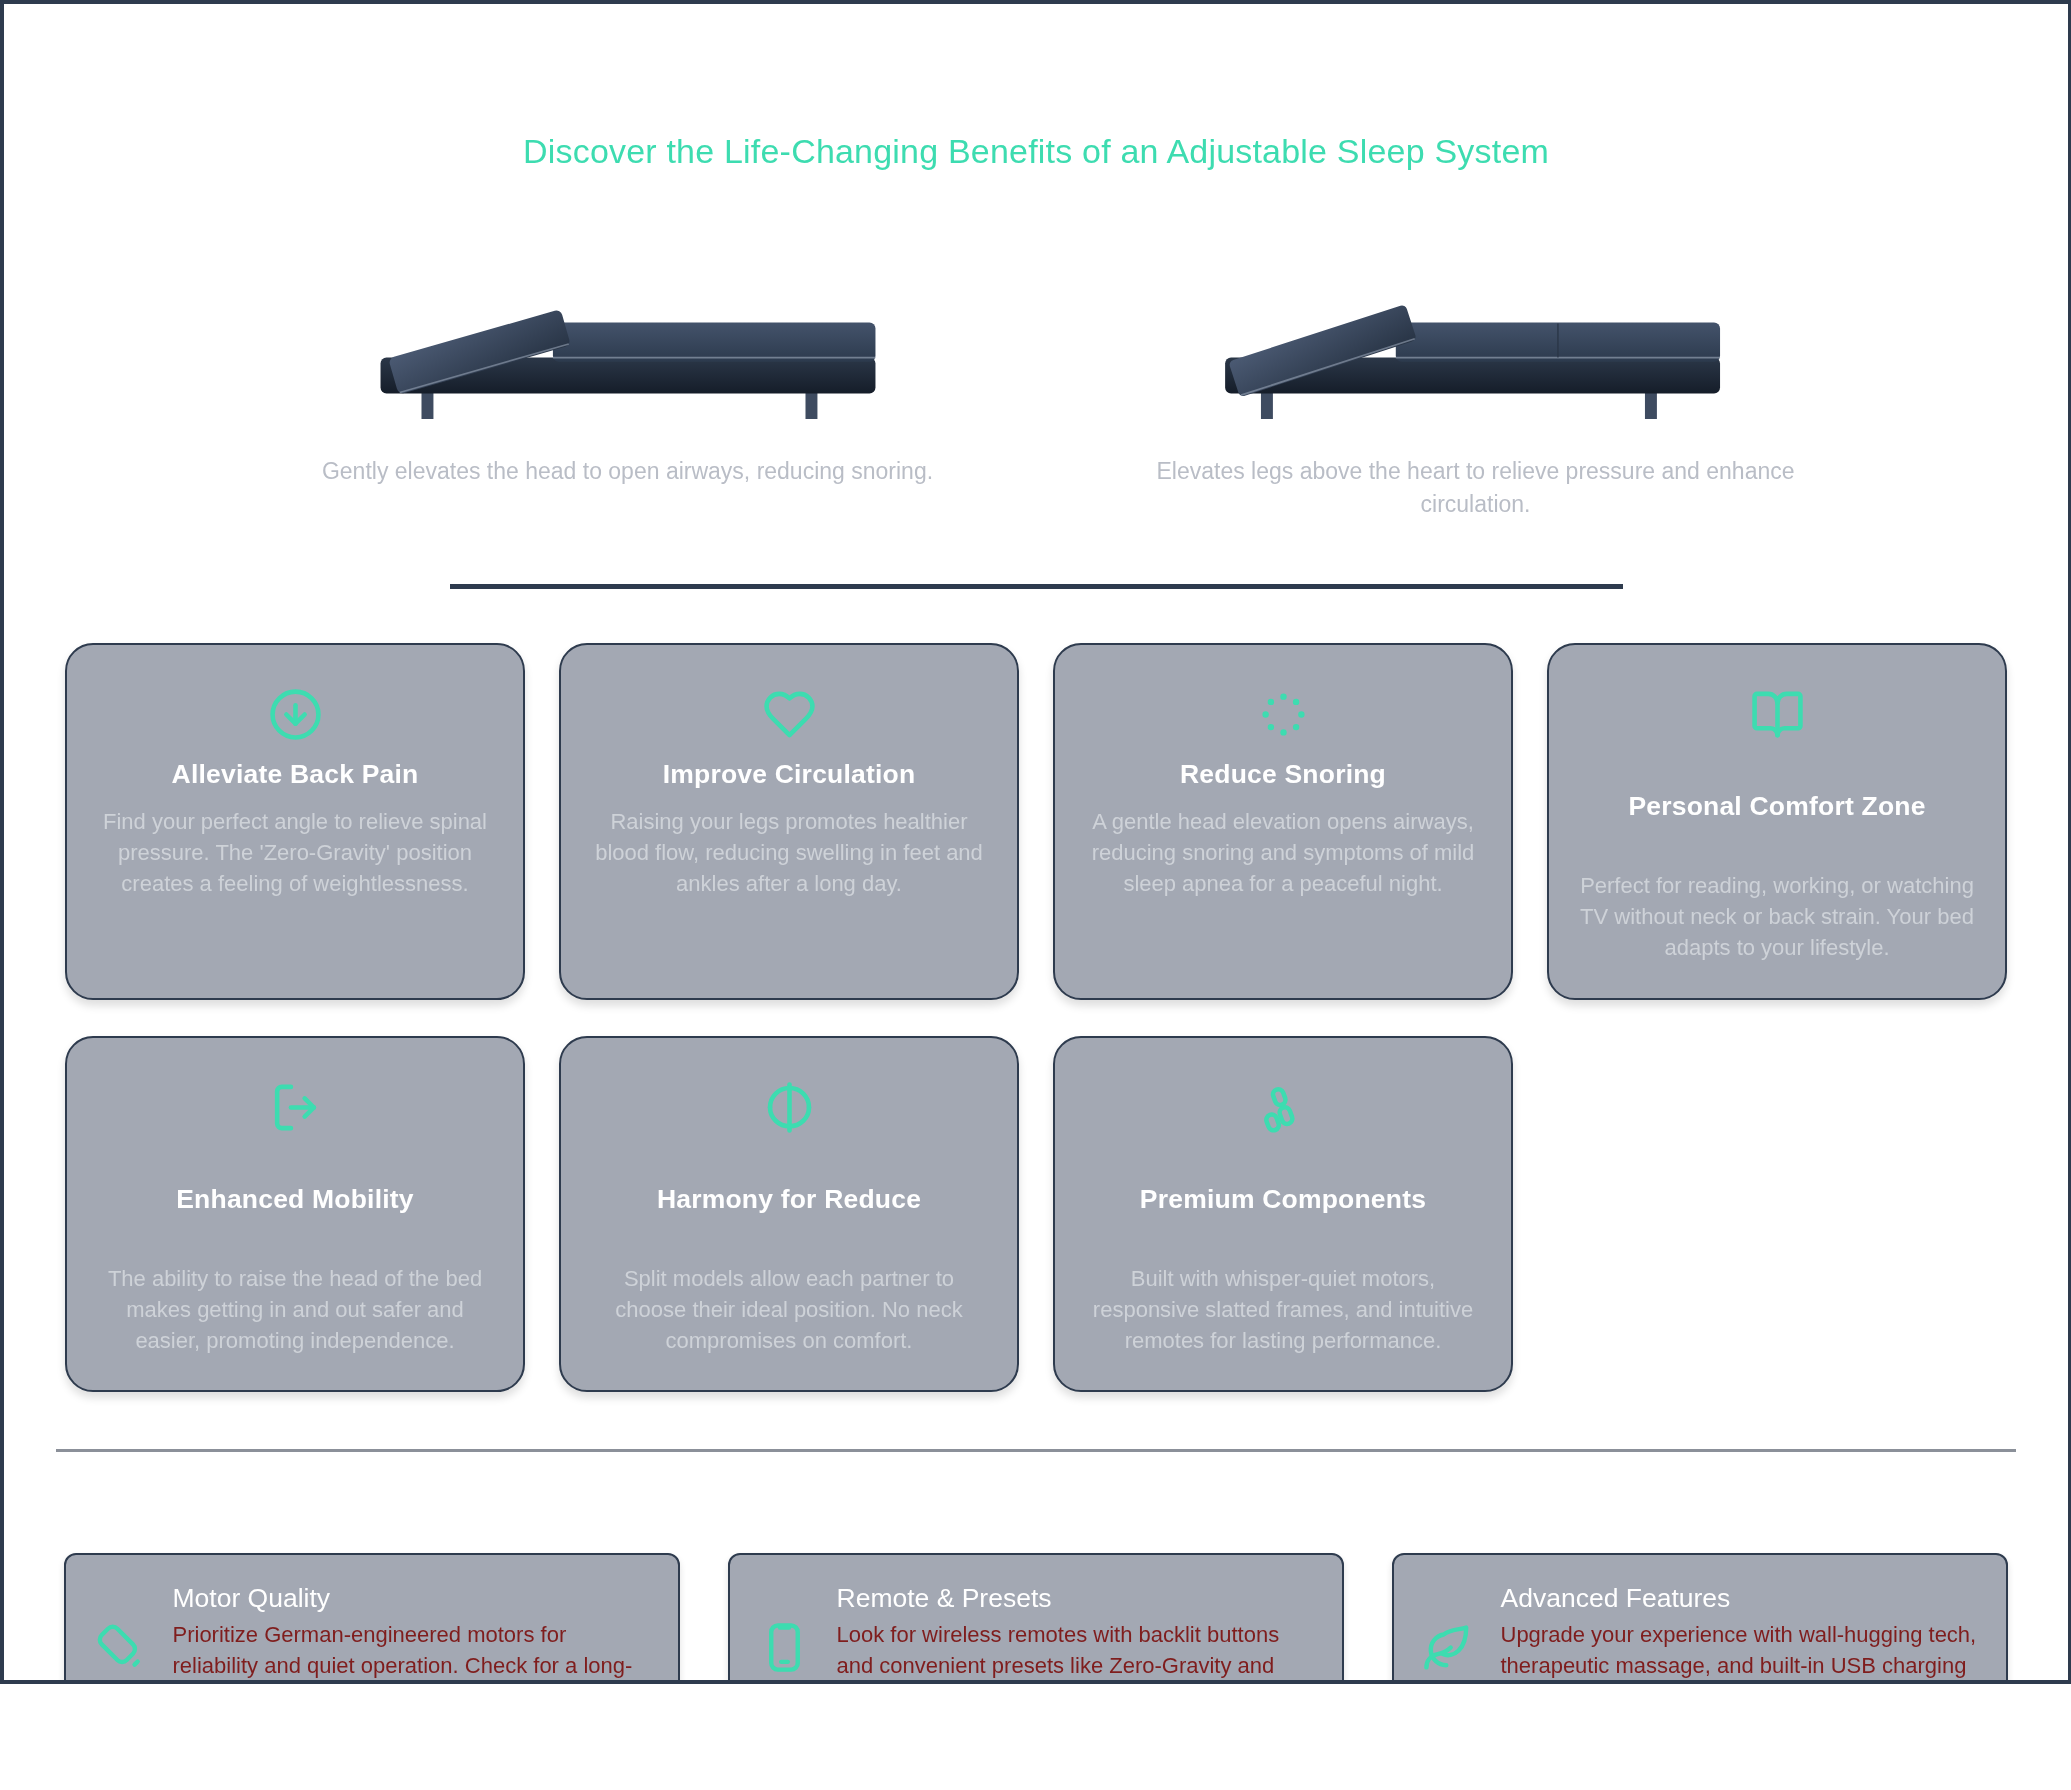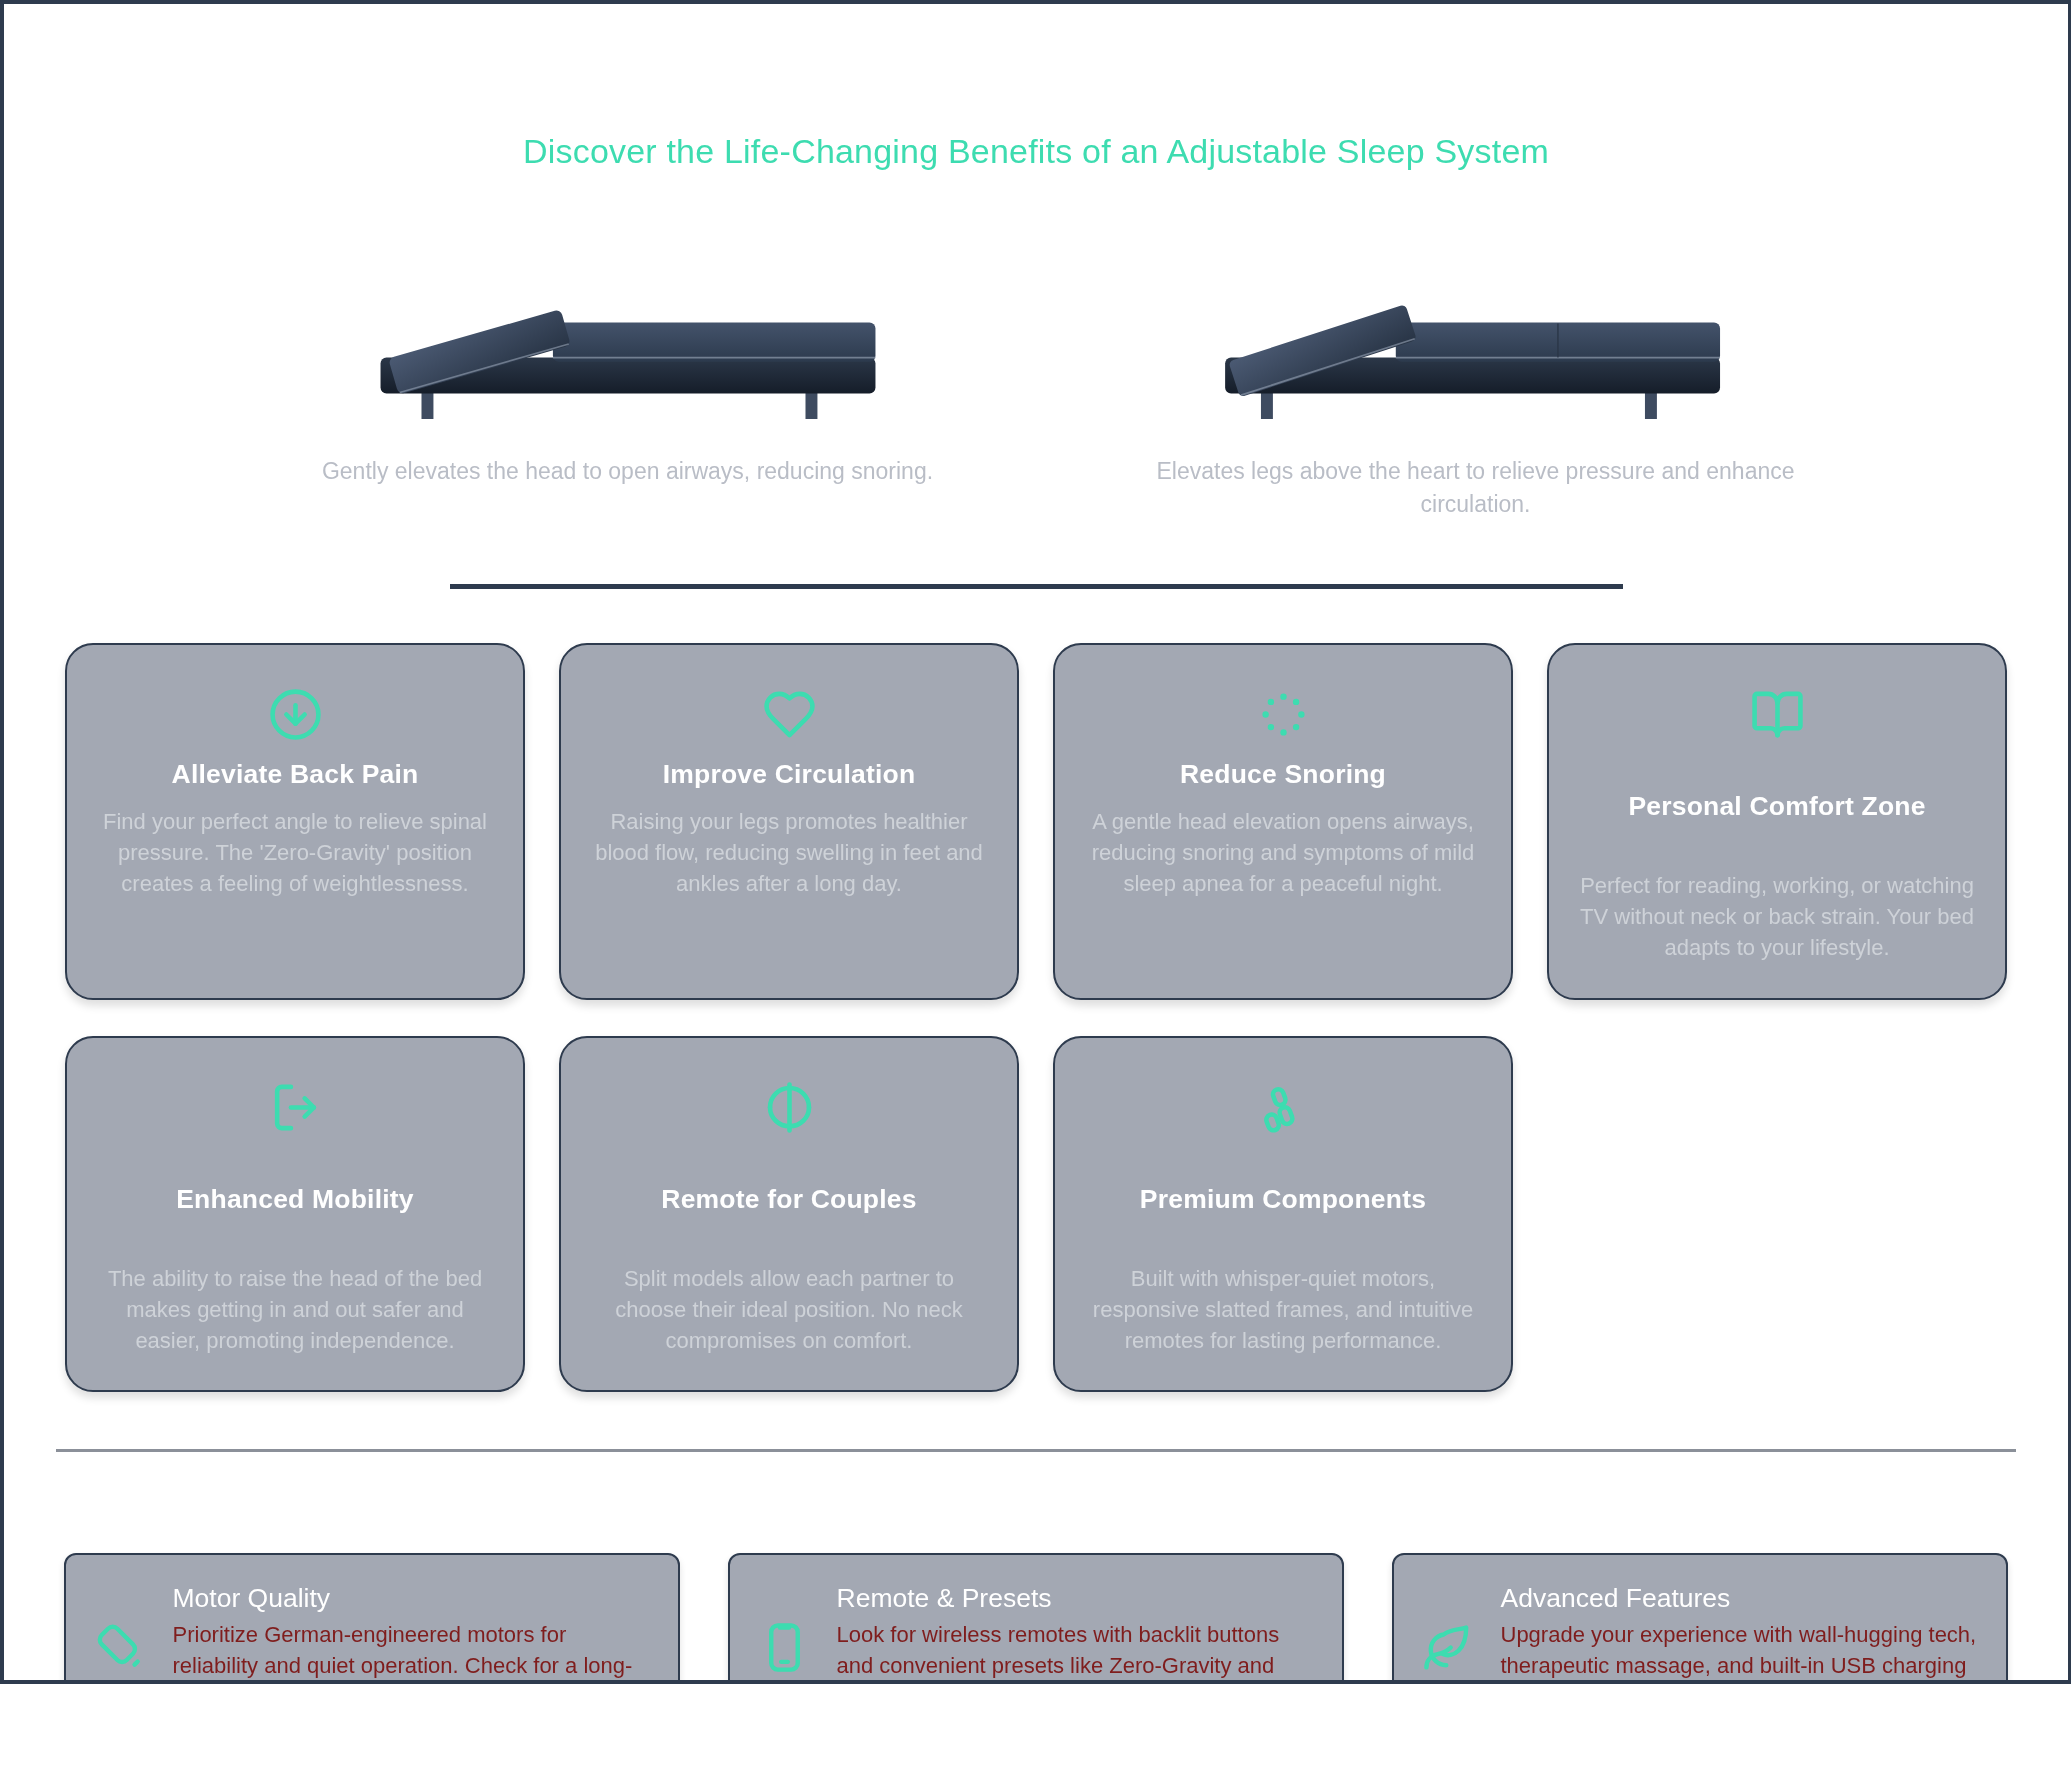--- a/index.html
+++ b/index.html
@@ -311,21 +311,21 @@
     </div>
 
     <div class="feature-card fc-row2">
       <div class="card-icon">
         <svg width="55" height="55" viewBox="0 0 24 24" fill="none" stroke="#3ddcb0" stroke-width="2" stroke-linecap="round" stroke-linejoin="round">
           <path d="M12 2v20"></path>
           <path d="M3.5 12a8.5 8.5 0 0 1 17 0"></path>
           <path d="M3.5 12c0 4.5 3.8 8.2 8.5 8.2s8.5-3.7 8.5-8.2"></path>
         </svg>
       </div>
-      <div class="card-title">Remote for Couples</div>
+      <div class="card-title">Harmony for Reduce</div>
       <div class="card-desc">Split models allow each partner to choose their ideal position. No neck compromises on comfort.</div>
     </div>
 
     <div class="feature-card fc-row2">
       <div class="card-icon">
         <svg width="55" height="55" viewBox="0 0 24 24" fill="none" stroke="#3ddcb0" stroke-width="2" stroke-linecap="round" stroke-linejoin="round" style="transform:rotate(-20deg)">
           <rect x="3" y="13" width="4.6" height="7" rx="2.3"></rect>
           <rect x="9.5" y="3.6" width="4.6" height="7" rx="2.3"></rect>
           <rect x="9.5" y="12" width="4.6" height="7.4" rx="2.3"></rect>
         </svg>

